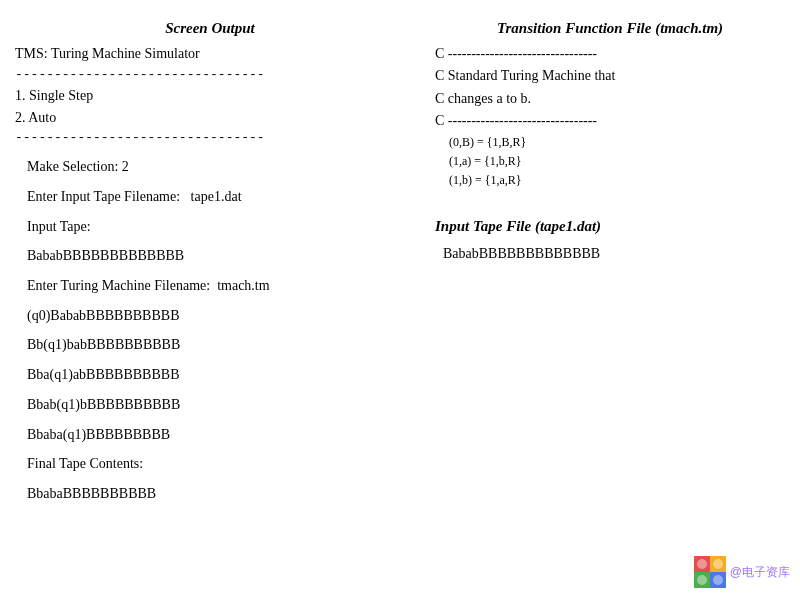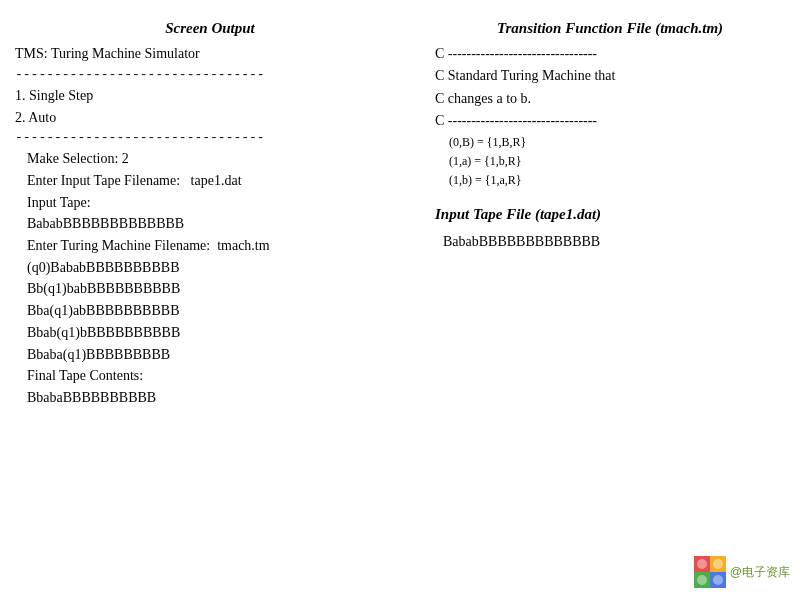--- a/index.html
+++ b/index.html
@@ -51,20 +51,21 @@
       line-height: 1.55;
       white-space: pre;
     }
 
     .screen-line-indent {
       font-family: 'Times New Roman', Times, serif;
       font-size: 14px;
       line-height: 1.55;
       padding-left: 12px;
       white-space: pre;
+      margin-top: 8px;
     }
 
     .right-content {
       font-family: 'Times New Roman', Times, serif;
       font-size: 14px;
       line-height: 1.6;
     }
 
     .right-content .code-line {
       white-space: pre;
@@ -89,26 +90,26 @@
       opacity: 0.85;
     }
 
     .watermark-icon {
       width: 32px;
       height: 32px;
     }
 
     .watermark-text {
       font-size: 12px;
-      color: #4d7c0f;
+      color: #8b5cf6;
       font-family: Arial, sans-serif;
     }
 
     .input-tape-section {
-      margin-top: 16px;
+      margin-top: 28px;
     }
 
     .input-tape-title {
       font-style: italic;
       font-weight: bold;
       font-size: 15px;
       margin-bottom: 8px;
     }
   </style>
 </head>

